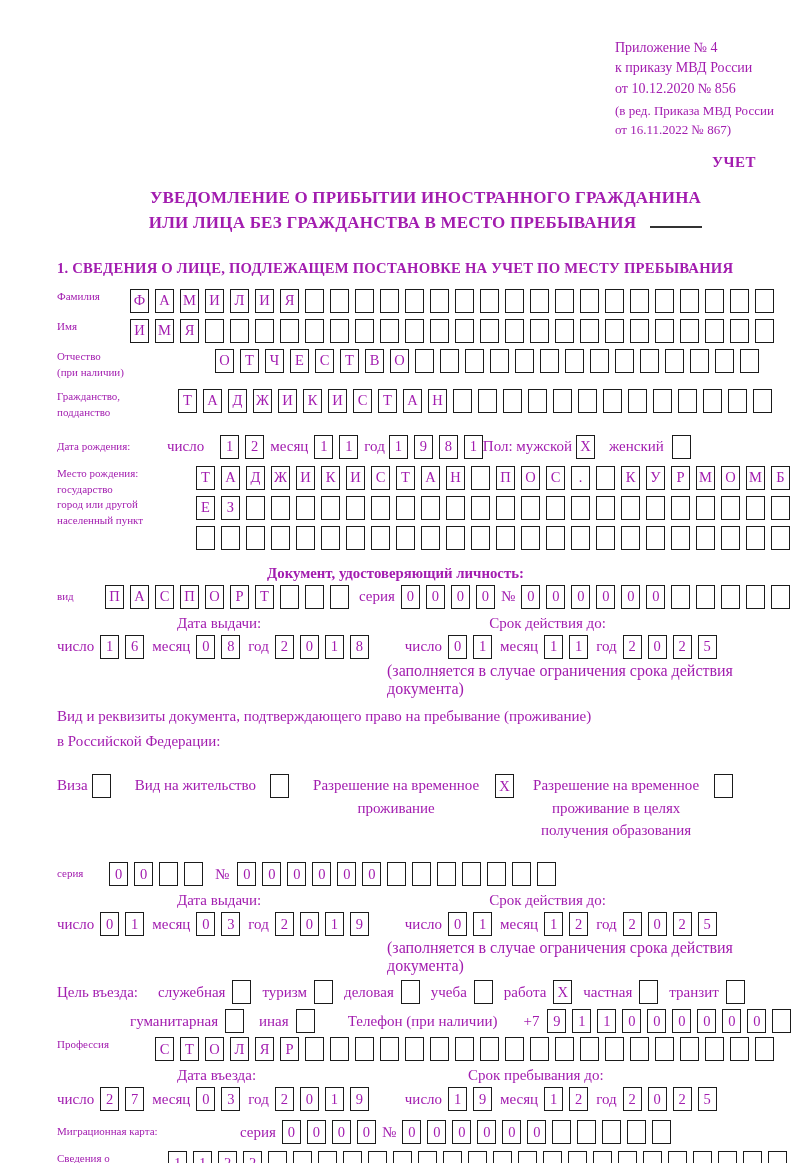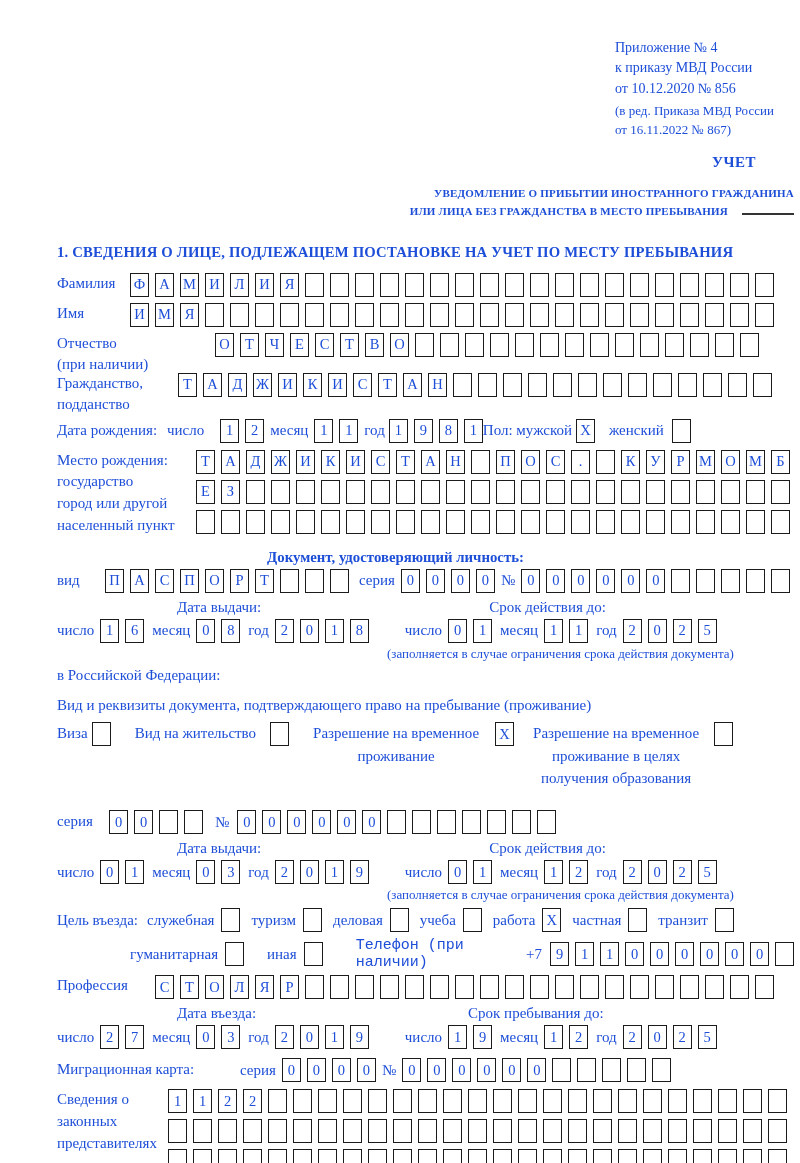--- a/index.html
+++ b/index.html
@@ -1,48 +1,48 @@
 <!DOCTYPE html>
 <html><head>
 <meta charset="utf-8">
 <style>
   html,body { margin:0; padding:0; background:#fff; }
   .page {
-    position:relative; width:800px; height:1163px; background:#fff; color:#1d4ed8;
+    position:relative; width:800px; height:1163px; background:#fff; color:#a21caf;
     font-family:"Liberation Serif","DejaVu Serif",serif;
     box-sizing:border-box; padding:38px 6px 14px 57px; overflow:hidden;
   }
   .hdr-block { margin-left:558px; font-size:14px; line-height:1.45; }
   .hdr-rev   { margin-left:558px; font-size:13px; line-height:1.45; margin-top:3px; }
   .forma { text-align:right; padding-right:38px; font-weight:bold; font-size:15px; margin-top:14px; letter-spacing:.5px; }
-  .title { text-align:right; font-weight:bold; font-size:11px; line-height:1.5; margin-top:14px; letter-spacing:.2px; }
+  .title { text-align:center; font-weight:bold; font-size:17px; line-height:1.5; margin-top:14px; letter-spacing:.2px; }
   .blankline { display:inline-block; width:52px; border-bottom:2.5px solid #333; height:12px; margin-left:14px; }
   .sec-heading { font-weight:bold; font-size:14.7px; margin-top:24px; letter-spacing:.2px; }
 
   .frow { display:flex; align-items:flex-start; margin-top:6px; }
-  .flabel { font-size:15px; line-height:1.45; flex:none; }
+  .flabel { font-size:11px; line-height:1.45; flex:none; }
   .w73{width:73px;} .w158{width:158px;font-family:Liberation Serif, serif;} .w121{width:121px;} .w139{width:139px;}
   .w48{width:48px;} .w98{width:98px;} .w111{width:111px;} .w183{width:183px;}
   .boxrow { display:flex; gap:6px; flex:none; }
   .stack > .boxrow { margin-bottom:6px; }
   .cell {
     width:19px; height:24px; box-sizing:border-box; flex:none; background:#fff;
     border:1.6px solid #1b1b1b; display:flex; align-items:center; justify-content:center;
     font-size:14.5px; line-height:1;
   }
   .inlbl { font-size:15px; margin:0 6px; flex:none; align-self:center; }
   .doc-heading { text-align:center; font-weight:bold; font-size:14.8px; margin-top:9px; margin-right:60px; }
   .dheadrow { display:flex; font-size:15px; margin-top:6px; }
   .daterow  { display:flex; margin-top:3px; }
   .dgroup { display:flex; align-items:center; }
   .dgroup span.dl { font-size:15px; margin-right:6px; }
   .dgroup .boxrow { margin-right:8px; }
-  .note  { font-size:13px; margin-top:3px; margin-left:330px; }
+  .note  { font-size:16px; margin-top:3px; margin-left:330px; }
   .plain { font-size:15px; margin-top:7px; line-height:1.55; }
-  .permitrow { display:flex; align-items:flex-start; margin-top:5px; font-size:15px; line-height:1.5; height:88px; }
+  .permitrow { display:flex; align-items:flex-start; margin-top:21px; font-size:15px; line-height:1.5; height:88px; }
   .permitrow .ctr { text-align:center; }
   .optrow { display:flex; align-items:center; font-size:15px; margin-top:5px; }
   .opt { display:flex; align-items:center; margin-right:11px;text-align:center; }
   .opt .cell { margin-left:7px; }
   .repwrap { display:flex; align-items:flex-start; margin-top:7px; }
 </style>
 </head>
 <body>
 
 <div class="page">
@@ -389,22 +389,22 @@
       <span class="boxrow">
           <span class="cell">2</span>
           <span class="cell">0</span>
           <span class="cell">2</span>
           <span class="cell">5</span>
         </span>
     </div>
   </div>
   <div class="note">(заполняется в случае ограничения срока действия документа)</div>
 
+  <div class="plain">Вид и реквизиты документа, подтверждающего право на пребывание (проживание)</div>
   <div class="plain" style="margin-top:2px;">в Российской Федерации:</div>
-  <div class="plain">Вид и реквизиты документа, подтверждающего право на пребывание (проживание)</div>
 
   <div class="permitrow">
     <span>Виза</span>
     <span class="boxrow" style="margin-left:4px;">
         <span class="cell"></span>
       </span>
     <span style="margin-left:24px;">Вид на жительство</span>
     <span class="boxrow" style="margin-left:14px;">
         <span class="cell"></span>
       </span>
@@ -491,21 +491,21 @@
           <span class="cell">2</span>
           <span class="cell">0</span>
           <span class="cell">2</span>
           <span class="cell">5</span>
         </span>
     </div>
   </div>
   <div class="note">(заполняется в случае ограничения срока действия документа)</div>
 
   <div class="optrow">
-    <span style="margin-right:9px;">Цель въезда:</span>
+    <span style="margin-right:20px;">Цель въезда:</span>
     <span class="opt">
       <span>служебная</span>
       <span class="boxrow">
           <span class="cell"></span>
         </span>
     </span>
     <span class="opt">
       <span>туризм</span>
       <span class="boxrow">
           <span class="cell"></span>
@@ -543,27 +543,27 @@
     </span>
   </div>
 
   <div class="optrow" style="margin-left:73px;">
     <span class="opt">
       <span>гуманитарная</span>
       <span class="boxrow">
           <span class="cell"></span>
         </span>
     </span>
-    <span class="opt" style="margin-left:12px;">
+    <span class="opt" style="margin-left:4px;">
       <span>иная</span>
       <span class="boxrow">
           <span class="cell"></span>
         </span>
     </span>
-    <span style="margin-left:22px;font-family:Liberation Mono, monospace;">Телефон (при наличии)</span>
+    <span style="margin-left:22px;">Телефон (при наличии)</span>
     <span style="margin-left:26px; margin-right:8px;">+7</span>
     <span class="boxrow">
         <span class="cell">9</span>
         <span class="cell">1</span>
         <span class="cell">1</span>
         <span class="cell">0</span>
         <span class="cell">0</span>
         <span class="cell">0</span>
         <span class="cell">0</span>
         <span class="cell">0</span>

